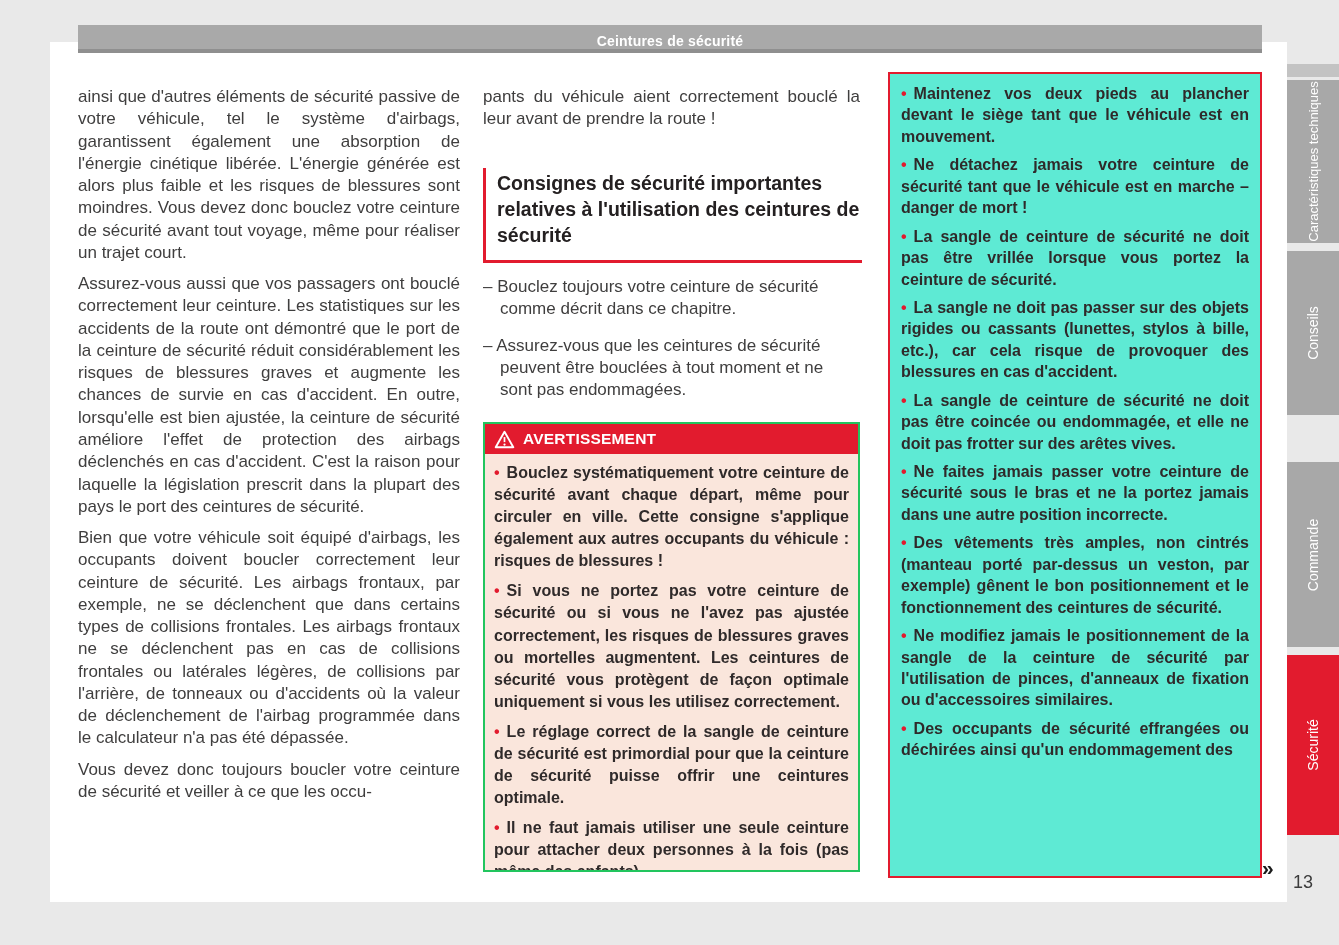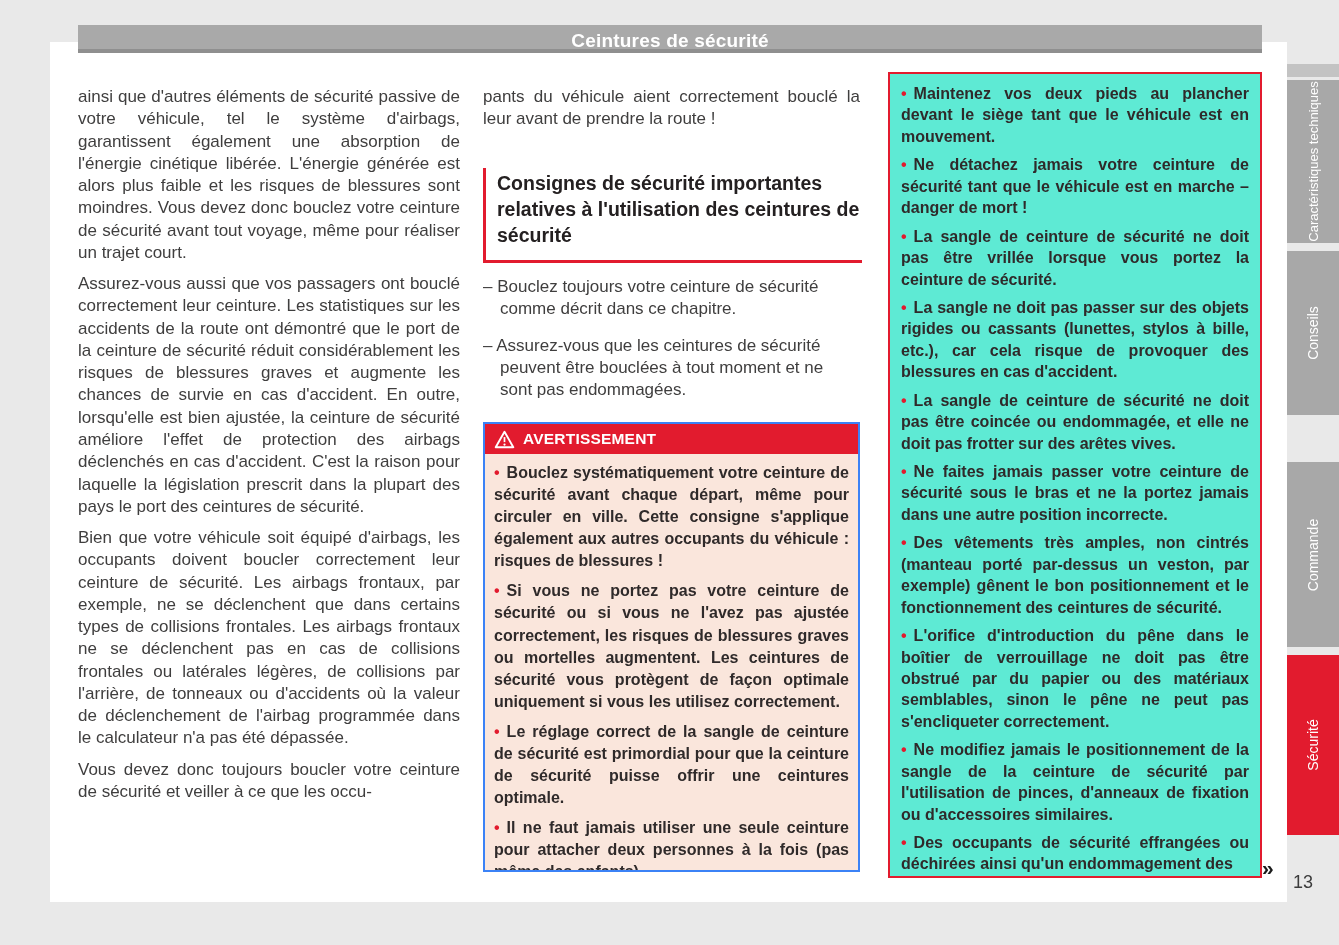--- a/index.html
+++ b/index.html
@@ -15,21 +15,21 @@
     position:absolute;left:50px;top:42px;width:1237px;height:860px;
     background:#ffffff;
   }
 
   .header-bar{
     position:absolute;left:78px;top:25px;width:1184px;height:24px;
     background:#a9a9a9;border-bottom:4px solid #8f8f8f;
     display:flex;align-items:center;justify-content:center;
   }
   .header-bar span{
-    color:#ffffff;font-weight:bold;font-size:19px;letter-spacing:.2px;margin-top:8px;
+    color:#ffffff;font-weight:bold;font-size:14px;letter-spacing:.2px;margin-top:8px;
   }
 
   
   .col1{
     position:absolute;left:78px;top:86px;width:382px;
     color:#3f3e3e;font-size:17px;line-height:1.31;text-align:justify;
   }
   .col1 p{margin:0 0 9px 0;}
 
   
@@ -47,21 +47,21 @@
   }
   .dash-list{
     position:absolute;left:483px;top:276px;width:377px;
     color:#3f3e3e;font-size:17px;line-height:1.31;
   }
   .dash-list p{margin:0 0 14px 0;padding-left:17px;text-indent:-17px;}
 
   
   .warning-box{
     position:absolute;left:483px;top:422px;width:377px;height:450px;
-    border:2px solid #3b82f6;background:#fae6dc;
+    border:2px solid #22c55e;background:#fae6dc;
     box-sizing:border-box;overflow:hidden;
   }
   .warning-header{
     height:30px;background:#e21b2e;display:flex;align-items:center;
     padding-left:9px;gap:8px;
   }
   .warning-header .wtitle{
     color:#ffffff;font-weight:bold;font-size:15.5px;letter-spacing:.2px;
   }
   .warning-body{padding:8px 9px 6px 9px;}
@@ -157,21 +157,20 @@
   </div>
 
   <div class="cont-box">
     <p class="wb"><span class="dot">•</span><span>Maintenez vos deux pieds au plancher devant le siège tant que le véhicule est en mouvement.</span></p>
     <p class="wb"><span class="dot">•</span><span>Ne détachez jamais votre ceinture de sécurité tant que le véhicule est en marche – danger de mort !</span></p>
     <p class="wb"><span class="dot">•</span><span>La sangle de ceinture de sécurité ne doit pas être vrillée lorsque vous portez la ceinture de sécurité.</span></p>
     <p class="wb"><span class="dot">•</span><span>La sangle ne doit pas passer sur des objets rigides ou cassants (lunettes, stylos à bille, etc.), car cela risque de provoquer des blessures en cas d'accident.</span></p>
     <p class="wb"><span class="dot">•</span><span>La sangle de ceinture de sécurité ne doit pas être coincée ou endommagée, et elle ne doit pas frotter sur des arêtes vives.</span></p>
     <p class="wb"><span class="dot">•</span><span>Ne faites jamais passer votre ceinture de sécurité sous le bras et ne la portez jamais dans une autre position incorrecte.</span></p>
     <p class="wb"><span class="dot">•</span><span>Des vêtements très amples, non cintrés (manteau porté par-dessus un veston, par exemple) gênent le bon positionnement et le fonctionnement des ceintures de sécurité.</span></p>
-    <p class="wb"><span class="dot">•</span><span>L'orifice d'introduction du pêne dans le boîtier de verrouillage ne doit pas être obstrué par du papier ou des matériaux semblables, sinon le pêne ne peut pas s'encliqueter correctement.</span></p>
     <p class="wb"><span class="dot">•</span><span>Ne modifiez jamais le positionnement de la sangle de la ceinture de sécurité par l'utilisation de pinces, d'anneaux de fixation ou d'accessoires similaires.</span></p>
     <p class="wb"><span class="dot">•</span><span>Des occupants de sécurité effrangées ou déchirées ainsi qu'un endommagement des</span></p>
   </div>
 
   <div class="cont-marker">»</div>
 
   <div class="tab-strip"></div>
   <div class="tab t1">
     <span>Caractéristiques techniques</span>
   </div>

